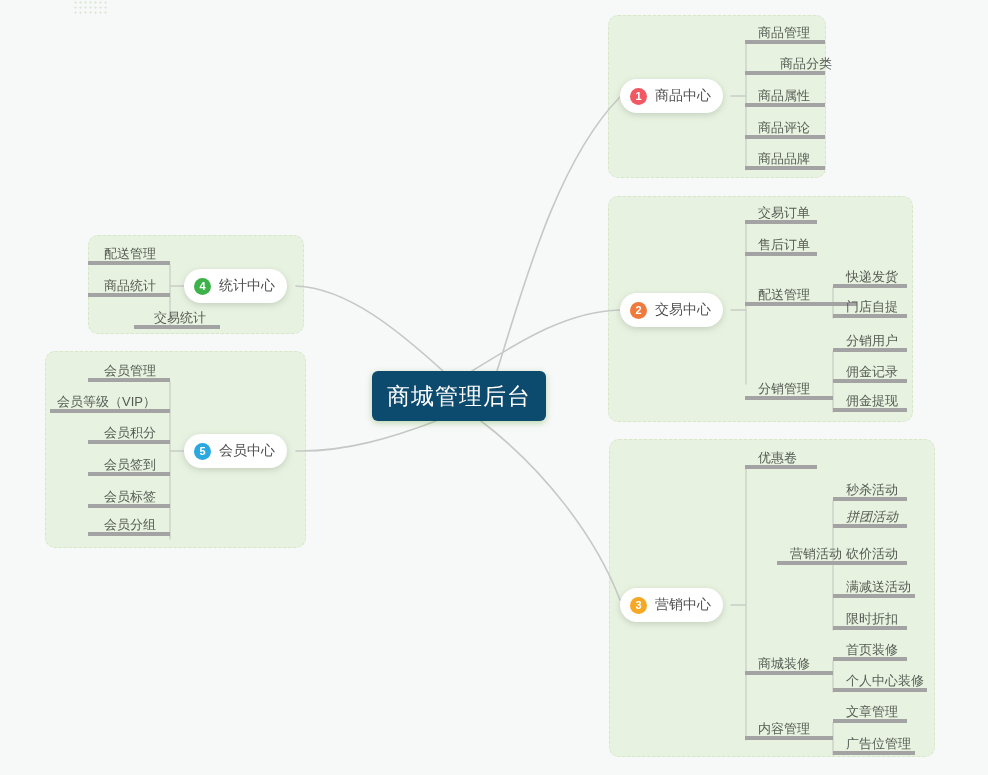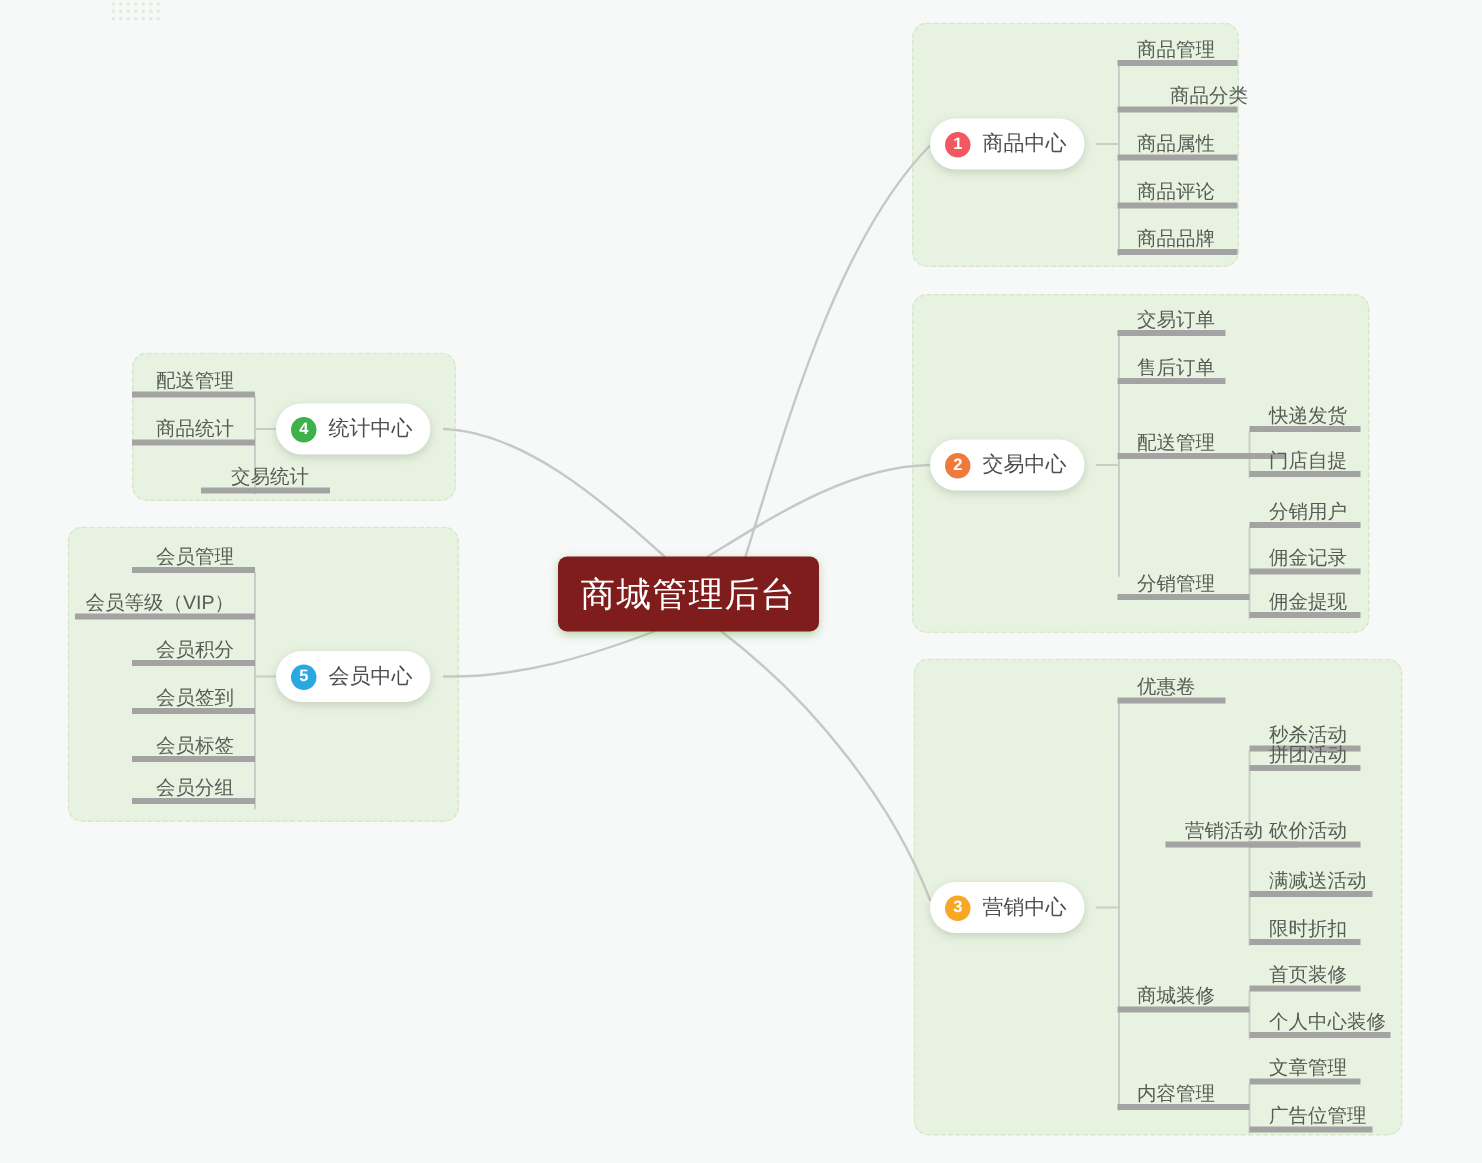--- a/index.html
+++ b/index.html
@@ -11,21 +11,21 @@
          box-shadow:0 2px 6px rgba(130,145,130,.35);display:flex;align-items:center;
          gap:8px;padding:0 12px 0 10px;box-sizing:border-box;font-size:14px;color:#4e4e4e;z-index:3;}
   .badge{width:17px;height:17px;border-radius:50%;color:#fff;font-size:11px;font-weight:bold;
          display:flex;align-items:center;justify-content:center;flex:0 0 auto;}
   .b1{background:#f25862;} .b2{background:#f0793c;} .b3{background:#f6a723;}
   .b4{background:#3eb24a;} .b5{background:#2aa8e0;}
   .item{position:absolute;height:24px;line-height:26px;font-size:13px;color:#565c55;
         border-bottom:4px solid #a3a3a3;box-sizing:border-box;white-space:nowrap;z-index:2;}
   .item-r{text-align:left;padding-left:13px;}
   .item-l{text-align:right;padding-right:14px;}
-  .center-node{position:absolute;left:372px;top:371px;width:174px;height:50px;background:#7f1d1d;
+  .center-node{position:absolute;left:372px;top:371px;width:174px;height:50px;background:#0c4a6e;
         border-radius:6px;color:#fff;font-size:23px;font-weight:500;letter-spacing:1px;
         display:flex;align-items:center;justify-content:center;
         box-shadow:0 2px 6px rgba(110,170,80,.45);z-index:4;}
   .speckle{position:absolute;left:73px;top:0;width:36px;height:16px;opacity:.55;
         background-image:radial-gradient(circle,#cfe3c8 30%,transparent 32%);
         background-size:5px 5px;}
 </style>
 </head>
 <body>
 
@@ -100,21 +100,21 @@
   <div class="item item-r" style="left:833px;top:294px;width:74px;">门店自提</div>
   <div class="item item-r" style="left:833px;top:328px;width:74px;">分销用户</div>
   <div class="item item-r" style="left:833px;top:359px;width:74px;">佣金记录</div>
   <div class="item item-r" style="left:833px;top:388px;width:74px;">佣金提现</div>
 
   <div class="item item-r" style="left:745px;top:445px;width:72px;">优惠卷</div>
   <div class="item item-r" style="left:745px;top:541px;width:88px;margin-left:32px;">营销活动</div>
   <div class="item item-r" style="left:745px;top:651px;width:88px;">商城装修</div>
   <div class="item item-r" style="left:745px;top:716px;width:88px;">内容管理</div>
   <div class="item item-r" style="left:833px;top:477px;width:74px;">秒杀活动</div>
-  <div class="item item-r" style="left:833px;top:490px;width:74px;">拼团活动</div>
+  <div class="item item-r" style="left:833px;top:504px;width:74px;font-style:italic;">拼团活动</div>
   <div class="item item-r" style="left:833px;top:541px;width:74px;">砍价活动</div>
   <div class="item item-r" style="left:833px;top:574px;width:82px;">满减送活动</div>
   <div class="item item-r" style="left:833px;top:606px;width:74px;">限时折扣</div>
   <div class="item item-r" style="left:833px;top:637px;width:74px;">首页装修</div>
   <div class="item item-r" style="left:833px;top:668px;width:94px;">个人中心装修</div>
   <div class="item item-r" style="left:833px;top:699px;width:74px;">文章管理</div>
   <div class="item item-r" style="left:833px;top:731px;width:82px;">广告位管理</div>
 
   <div class="item item-l" style="left:88px;top:241px;width:82px;">配送管理</div>
   <div class="item item-l" style="left:88px;top:273px;width:82px;">商品统计</div>

